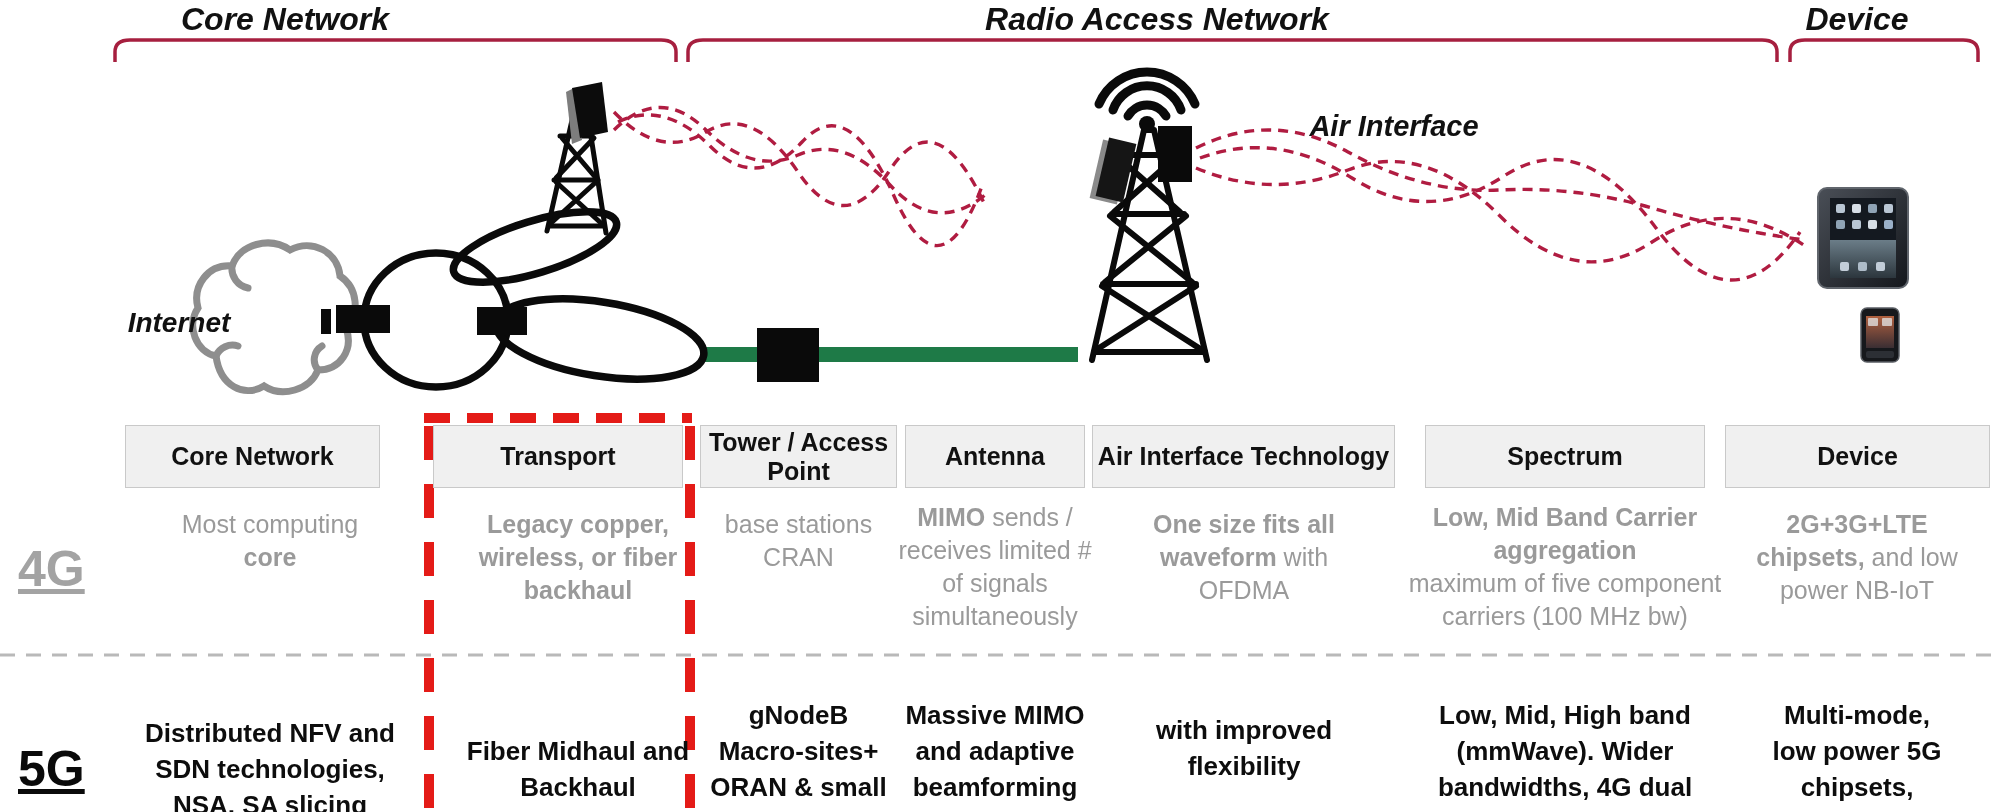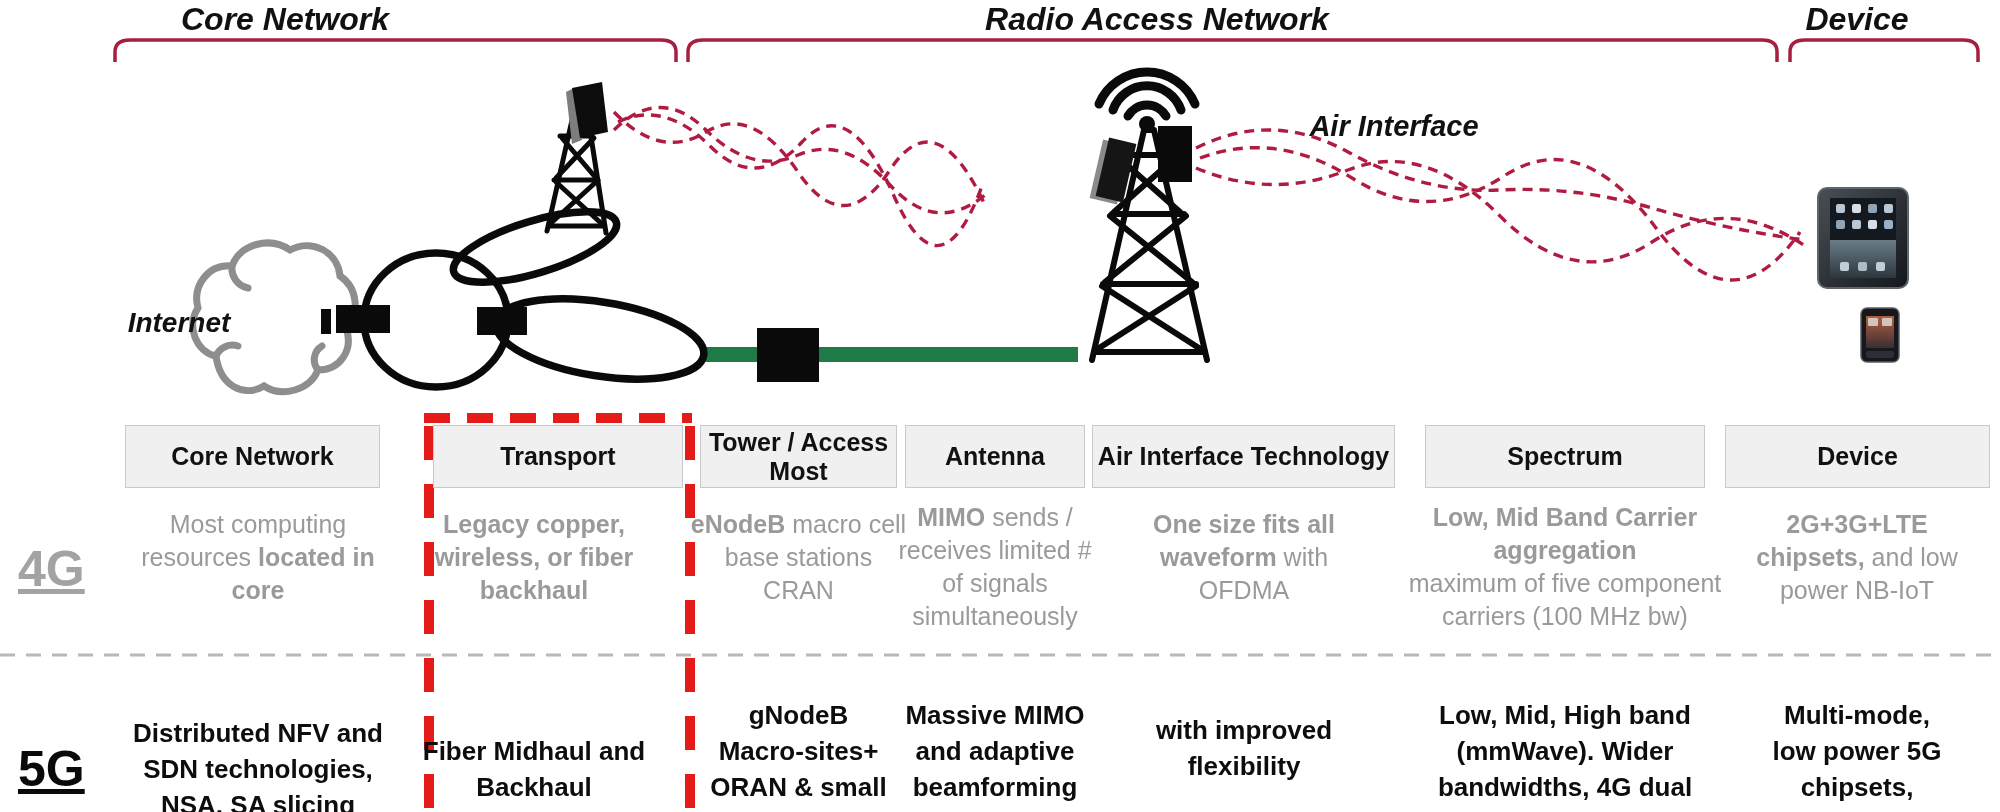--- a/index.html
+++ b/index.html
@@ -18,22 +18,22 @@
   .h-c3{left:700px;width:197px;}
   .h-c4{left:905px;width:180px;text-align:right;}
   .h-c5{left:1092px;width:303px;}
   .h-c6{left:1425px;width:280px;}
   .h-c7{left:1725px;width:265px;}
 
   .cell{position:absolute;text-align:center;}
   .g4 .cell, .cell.g4{color:#9a9a9a;font-size:25px;line-height:33px;font-weight:normal;}
   .cell.g4 .b{font-weight:bold;}
   .cell.g5{color:#0d0d0d;font-size:26px;line-height:36px;font-weight:bold;}
-  .x-c1{left:108px;width:300px;}
-  .x-c2{left:384px;width:300px;}
+  .x-c1{left:120px;width:300px;}
+  .x-c2{left:428px;width:300px;}
   .x-c3{left:671px;width:255px;}
   .x-c4{left:870px;width:250px;}
   .x-c5{left:1094px;width:300px;}
   .x-c6{left:1390px;width:350px;}
   .x-c7{left:1702px;width:310px;}
   .t4{top:508px;}
   .t4s{top:501px;line-height:32px;font-size:24px;}
   .rowlab{position:absolute;left:18px;width:104px;font-weight:bold;font-size:50px;text-decoration:underline;}
   #lab-4g{top:540px;color:#a3a3a3;}
   #lab-5g{top:740px;color:#0a0a0a;}
@@ -162,41 +162,39 @@
 
     <g stroke="#e41b17" fill="none">
       <path d="M424,418 H692" stroke-width="10" stroke-dasharray="26 17"></path>
       <path d="M429,426 V812" stroke-width="10" stroke-dasharray="34 24"></path>
       <path d="M690,426 V812" stroke-width="10" stroke-dasharray="34 24"></path>
     </g>
   </svg>
 
   <div class="hdr h-c1">Core Network</div>
   <div class="hdr h-c2">Transport</div>
-  <div class="hdr h-c3">Tower / Access Most</div>
+  <div class="hdr h-c3">Tower / Access Point</div>
   <div class="hdr h-c4">Antenna</div>
   <div class="hdr h-c5">Air Interface Technology</div>
   <div class="hdr h-c6">Spectrum</div>
   <div class="hdr h-c7">Device</div>
 
   <div class="rowlab" id="lab-4g">4G</div>
   <div class="rowlab" id="lab-5g">5G</div>
 
   <div class="cell g4 x-c1 t4">
       <div><span>Most computing</span></div>
-      <div><span>resources </span><span class="b">located in</span></div>
       <div><span class="b">core</span></div>
     </div>
   <div class="cell g4 x-c2 t4">
       <div><span class="b">Legacy copper,</span></div>
       <div><span class="b">wireless, or fiber</span></div>
       <div><span class="b">backhaul</span></div>
     </div>
   <div class="cell g4 x-c3 t4">
-      <div><span class="b">eNodeB</span><span> macro cell</span></div>
       <div><span>base stations</span></div>
       <div><span>CRAN</span></div>
     </div>
   <div class="cell g4 x-c4 t4s">
       <div><span class="b">MIMO</span><span> sends /</span></div>
       <div><span>receives limited #</span></div>
       <div><span>of signals</span></div>
       <div><span>simultaneously</span></div>
     </div>
   <div class="cell g4 x-c5 t4">

